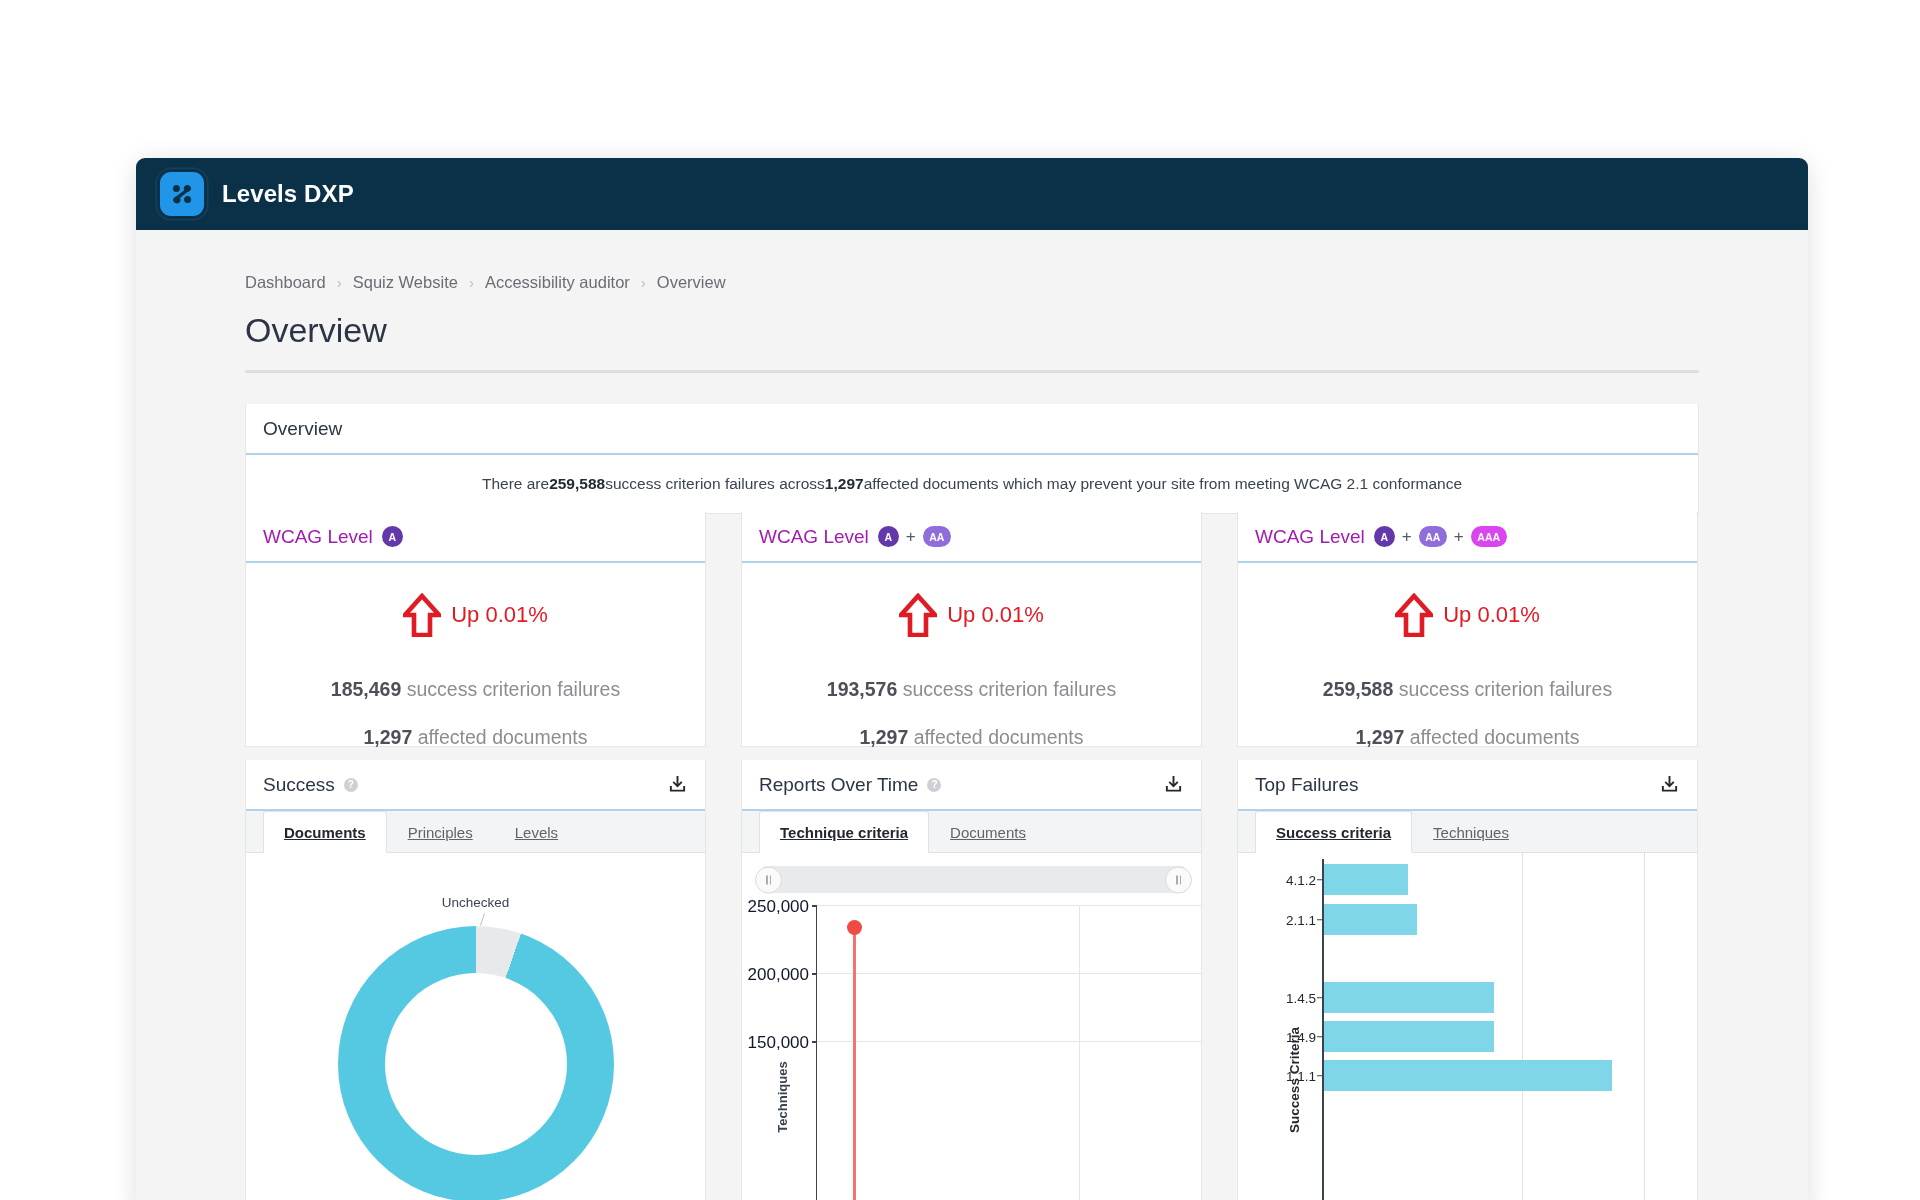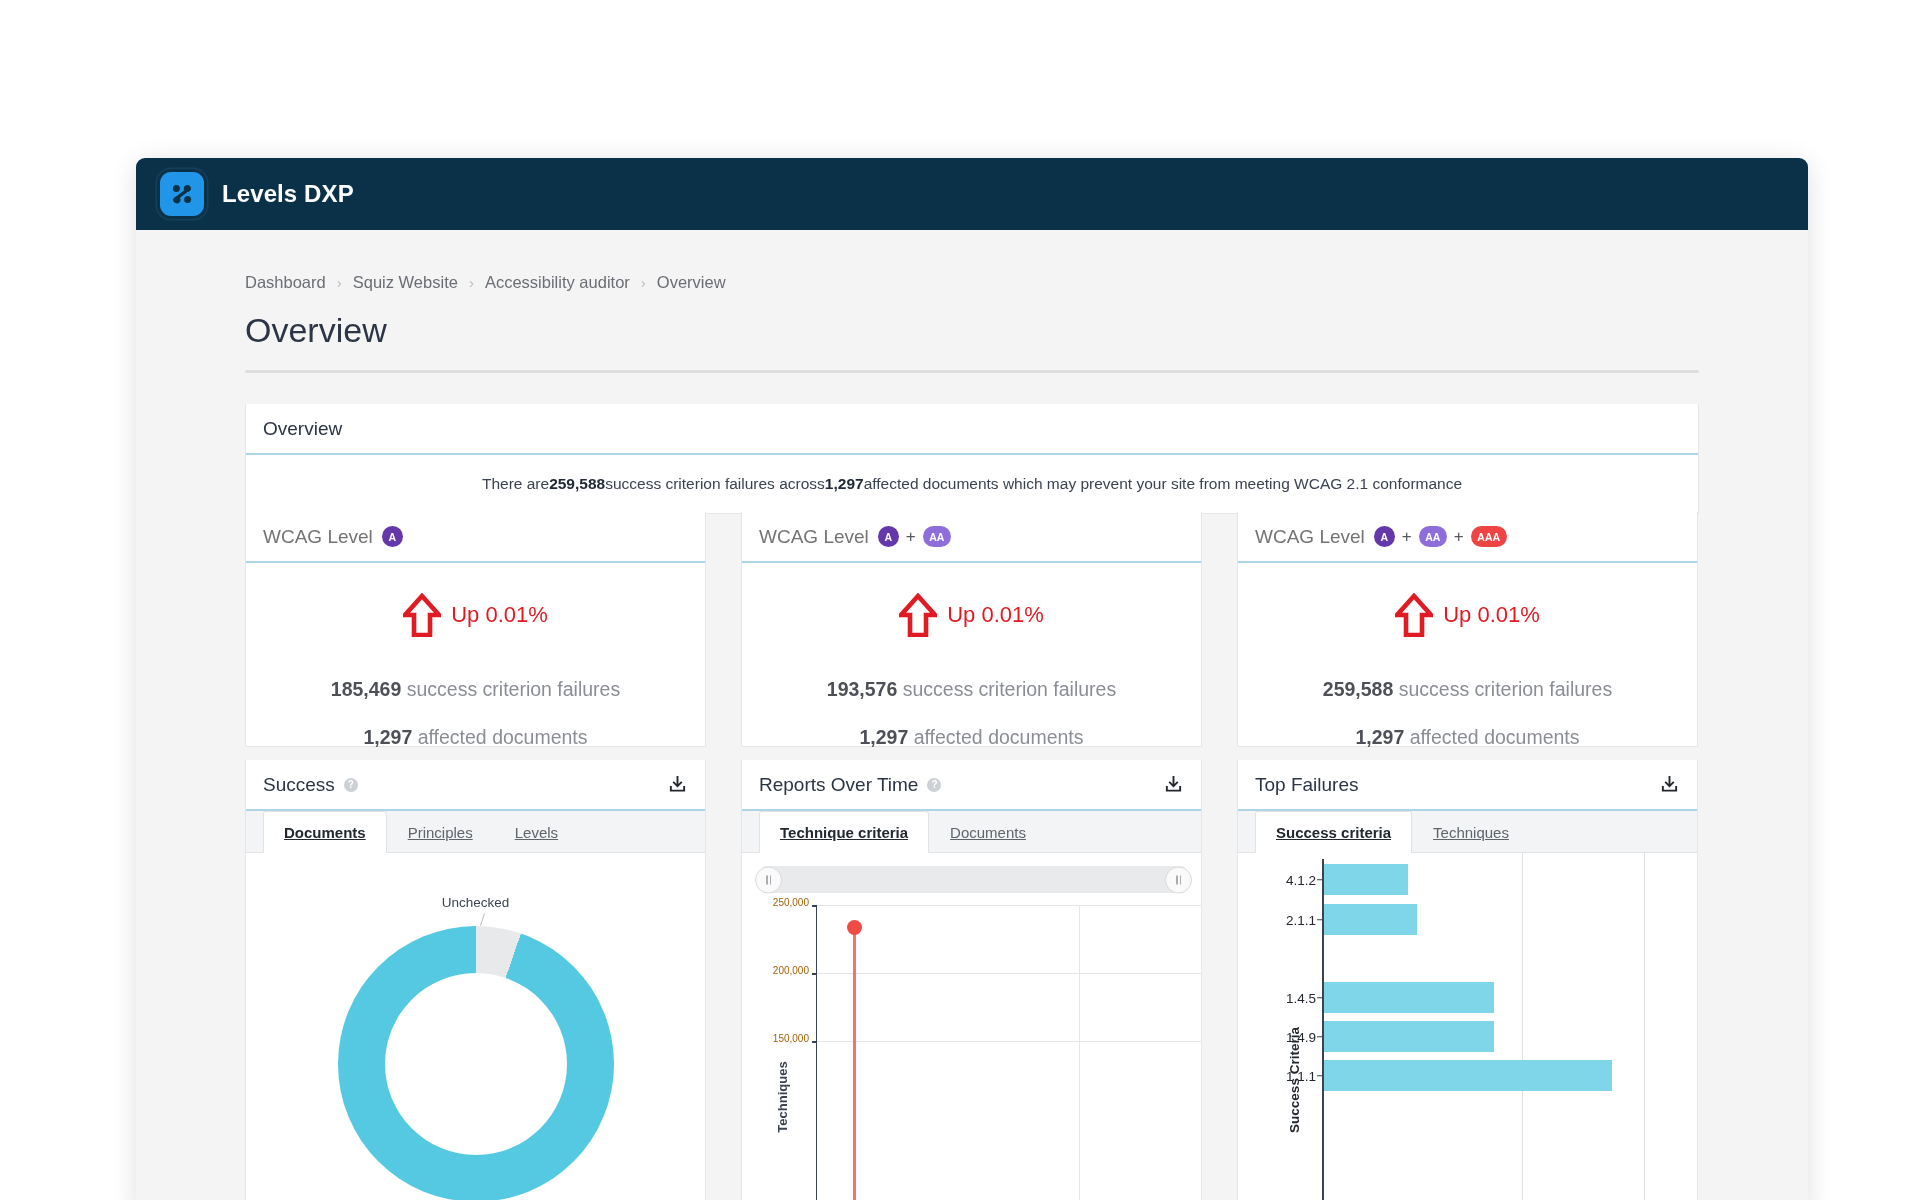--- a/index.html
+++ b/index.html
@@ -58,38 +58,38 @@
 
   
   .card { background:#fff; border:1px solid #e4e6e8; border-top:none; }
   .card-head {
     height: 51px; display:flex; align-items:center;
     padding: 0 17px 0 17px; border-bottom: 2px solid #aed4ea;
     justify-content: space-between;
   }
   .card-head-left { display:flex; align-items:center; gap:9px; }
   .card-title { font-size: 19px; color:#2c3545; font-weight: 400; }
-  .card-title.muted { color:#737373; }
+  .card-title.muted { color:#a21caf; }
   .help-icon {
     width:14px; height:14px; border-radius:50%;
     background:#cdd1d5; color:#fff; font-size:10px; font-weight:700;
     display:flex; align-items:center; justify-content:center; line-height:1;
   }
   .dl-btn { width:22px; height:22px; display:flex; align-items:center; justify-content:center; cursor:pointer; }
 
   
   .wcag-badges { display:flex; align-items:center; gap:7px; }
   .wcag-badge {
     color:#fff; font-size:10.5px; font-weight:700;
     border-radius: 999px; height:21px;
     display:inline-flex; align-items:center; justify-content:center;
   }
   .wcag-badge.lvl-A   { background:#6437ab; width:21px; }
   .wcag-badge.lvl-AA  { background:#8f6ddb; width:28px; }
-  .wcag-badge.lvl-AAA { background:#ef4444; width:36px; }
+  .wcag-badge.lvl-AAA { background:#d946ef; width:36px; }
   .plus { color:#55595f; font-size:17px; font-weight:400; }
 
   
   #overview-card { position:absolute; left:109px; top:174px; width:1454px; }
   #overview-card .card-head { border-bottom:2px solid #aed4ea; }
   #overview-body {
     height: 58px; display:flex; align-items:center; justify-content:center;
     font-size:15.5px; color:#3b4350;
   }
   #overview-body b { font-weight:700; color:#222a36; }
@@ -168,21 +168,21 @@
 
   
   .lc { position:absolute; left:0; top:52px; right:0; bottom:0; }
   .lc-ylabel {
     position:absolute; left:5px; top:50%; transform:translateY(-50%) rotate(-90deg);
     transform-origin:center; font-size:13px; font-weight:700; color:#3b4350;
     white-space:nowrap;
   }
   .lc-ytick {
     position:absolute; right:calc(100% - 74px); text-align:right;
-    font-size:10px; color:#a16207; white-space:nowrap; padding-right:7px;
+    font-size:17px; color:#0f172a; white-space:nowrap; padding-right:7px;
   }
   .lc-plot { position:absolute; left:74px; top:0; right:0; bottom:0; border-left:1.5px solid #3b4350; }
   .lc-grid-h { position:absolute; left:0; right:0; height:1px; background:#e3e5e7; }
   .lc-grid-v { position:absolute; top:0; bottom:0; width:1px; background:#e3e5e7; }
   .lc-tickmark { position:absolute; left:-5px; width:5px; height:1.5px; background:#3b4350; }
   .lc-stem { position:absolute; width:2.6px; background:#f4736f; }
   .lc-dot { position:absolute; width:15px; height:15px; border-radius:50%; background:#ef4a44; }
 
   
   .bc { position:absolute; left:0; top:0; right:0; bottom:0; }

